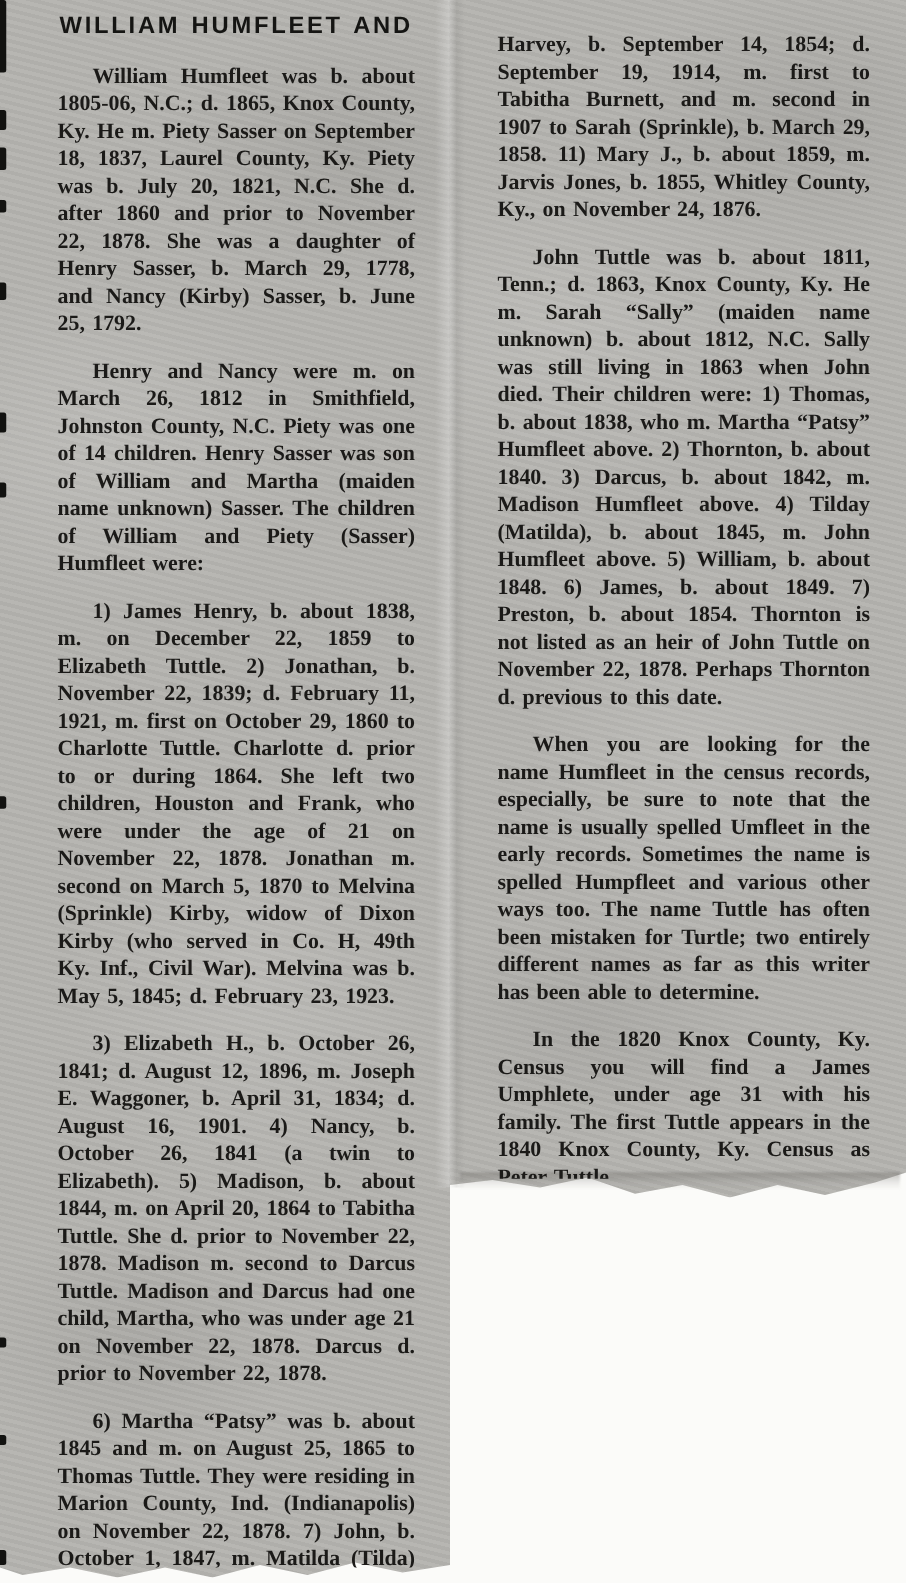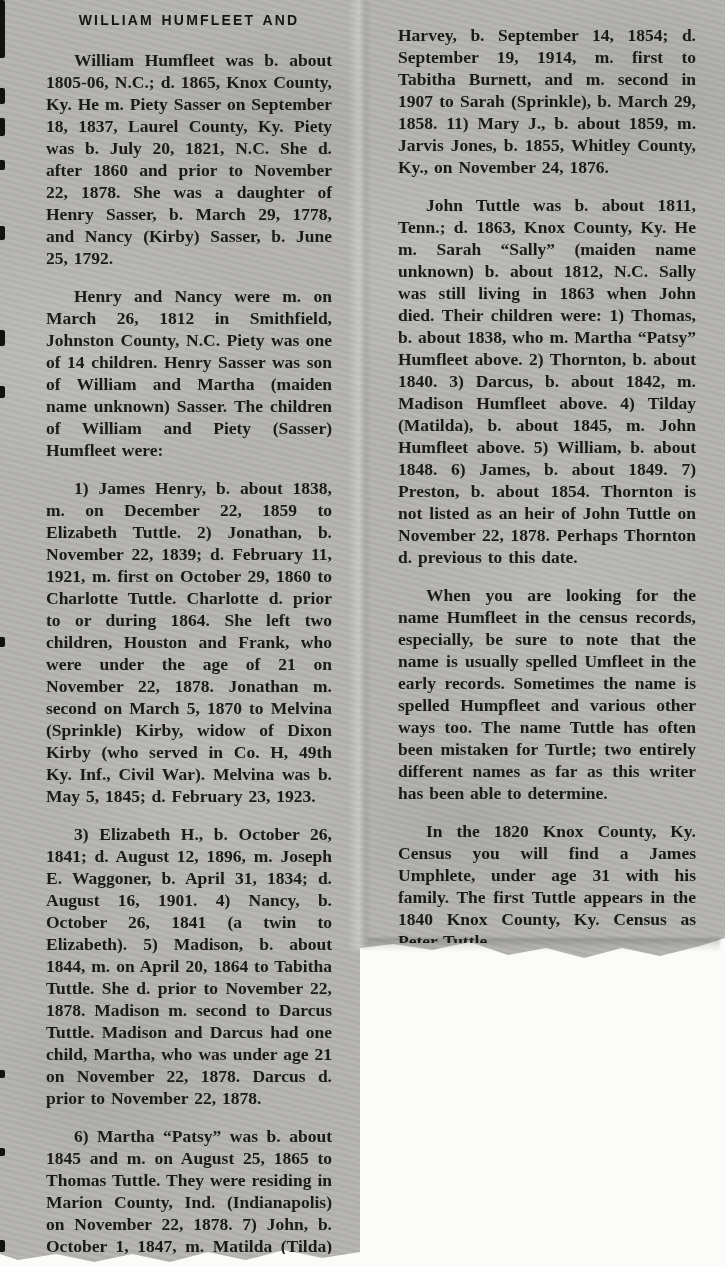--- a/index.html
+++ b/index.html
@@ -49,21 +49,21 @@
   .col {
     position:absolute; top:8px;
     color:#1b1a18;
     font-size:17.5px; line-height:22px; font-weight:700;
     text-align:justify; word-spacing:1.5px;
   }
   .col1 { left:30px;  width:318px; height:1246px; overflow:hidden; }
   .col2 { left:382px; width:330px; height:935px;  overflow:hidden; }
   .headline {
     font-family:"Liberation Sans", sans-serif;
-    font-size:14px; line-height:25px; letter-spacing:2.2px;
+    font-size:19px; line-height:25px; letter-spacing:2.2px;
     font-weight:700; text-align:center; color:#151513;
     margin-bottom:3px;
   }
   p { margin:16px; }
   .indent { text-indent:28px;font-family:Liberation Serif, serif; }
   .gap-sm { margin-top:6px; }
   .gap-md { margin-top:11px; }
 </style>
 </head>
 <body>

